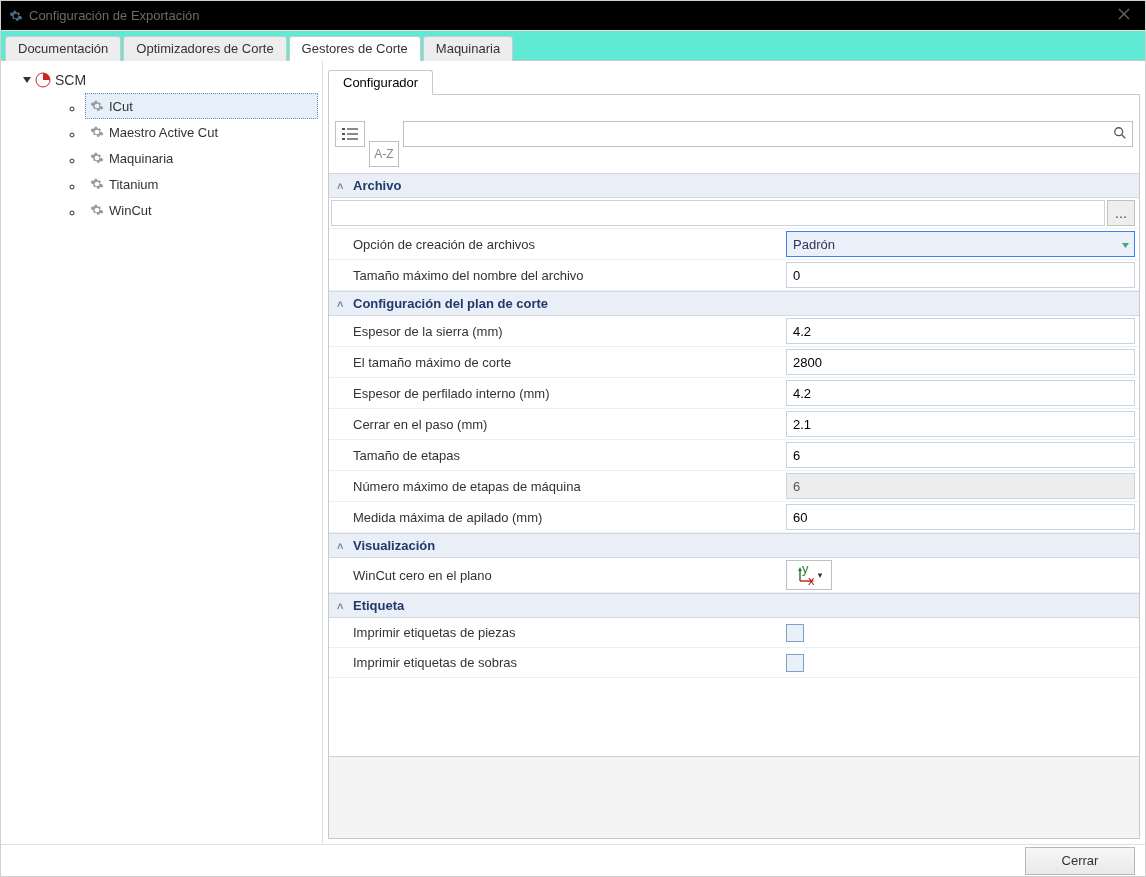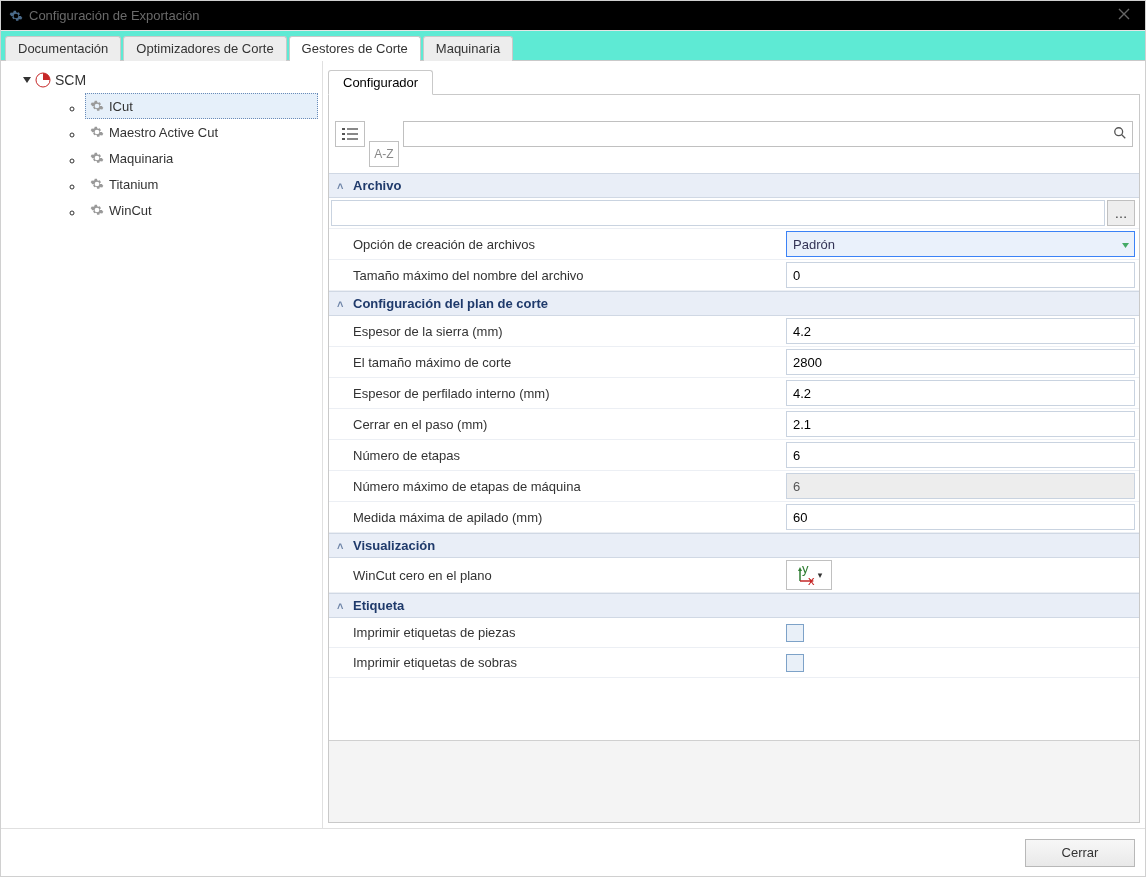--- a/index.html
+++ b/index.html
@@ -66,21 +66,21 @@
 
   .origin-widget { width:46px; height:30px; border:1px solid #c0c0c0; display:flex; align-items:center; justify-content:center; gap:2px; cursor:pointer; }
 
   .check-wrap { width:18px; height:18px; border:1px solid #7da2c8; background:#e9f0f8; display:inline-flex; align-items:center; justify-content:center; }
   .check-inner { width:10px; height:10px; }
 
   
   .prop-descbar { height:82px; border-top:1px solid #d0d0d0; background:#f4f4f4; }
 
   
-  .dlg-buttons { height:48px; border-top:1px solid #e0e0e0; display:flex; align-items:center; justify-content:flex-end; padding:0 10px; }
+  .dlg-buttons { height:32px; border-top:1px solid #e0e0e0; display:flex; align-items:center; justify-content:flex-end; padding:0 10px; }
   .btn { min-width:110px; height:28px; border:1px solid #b8b8b8; background:linear-gradient(#f7f7f7,#e9e9e9); cursor:pointer; display:flex; align-items:center; justify-content:center; }
 </style>
 </head>
 <body>
 
 <div class="window">
 
   <div class="titlebar">
     <span class="title-gear">
       <svg width="14" height="14" viewBox="0 0 24 24">
@@ -238,21 +238,21 @@
             </div>
             <div class="prop-row">
               <div class="prop-label">Espesor de perfilado interno (mm)</div>
               <div class="prop-value"><input class="val-input" value="4.2" style=""></div>
             </div>
             <div class="prop-row">
               <div class="prop-label">Cerrar en el paso (mm)</div>
               <div class="prop-value"><input class="val-input" value="2.1" style=""></div>
             </div>
             <div class="prop-row">
-              <div class="prop-label">Número de etapas</div>
+              <div class="prop-label">Tamaño de etapas</div>
               <div class="prop-value"><input class="val-input" value="6" style=""></div>
             </div>
             <div class="prop-row">
               <div class="prop-label">Número máximo de etapas de máquina</div>
               <div class="prop-value"><input class="val-input readonly" readonly="" value="6" style=""></div>
             </div>
             <div class="prop-row">
               <div class="prop-label">Medida máxima de apilado (mm)</div>
               <div class="prop-value"><input class="val-input" value="60" style=""></div>
             </div>

